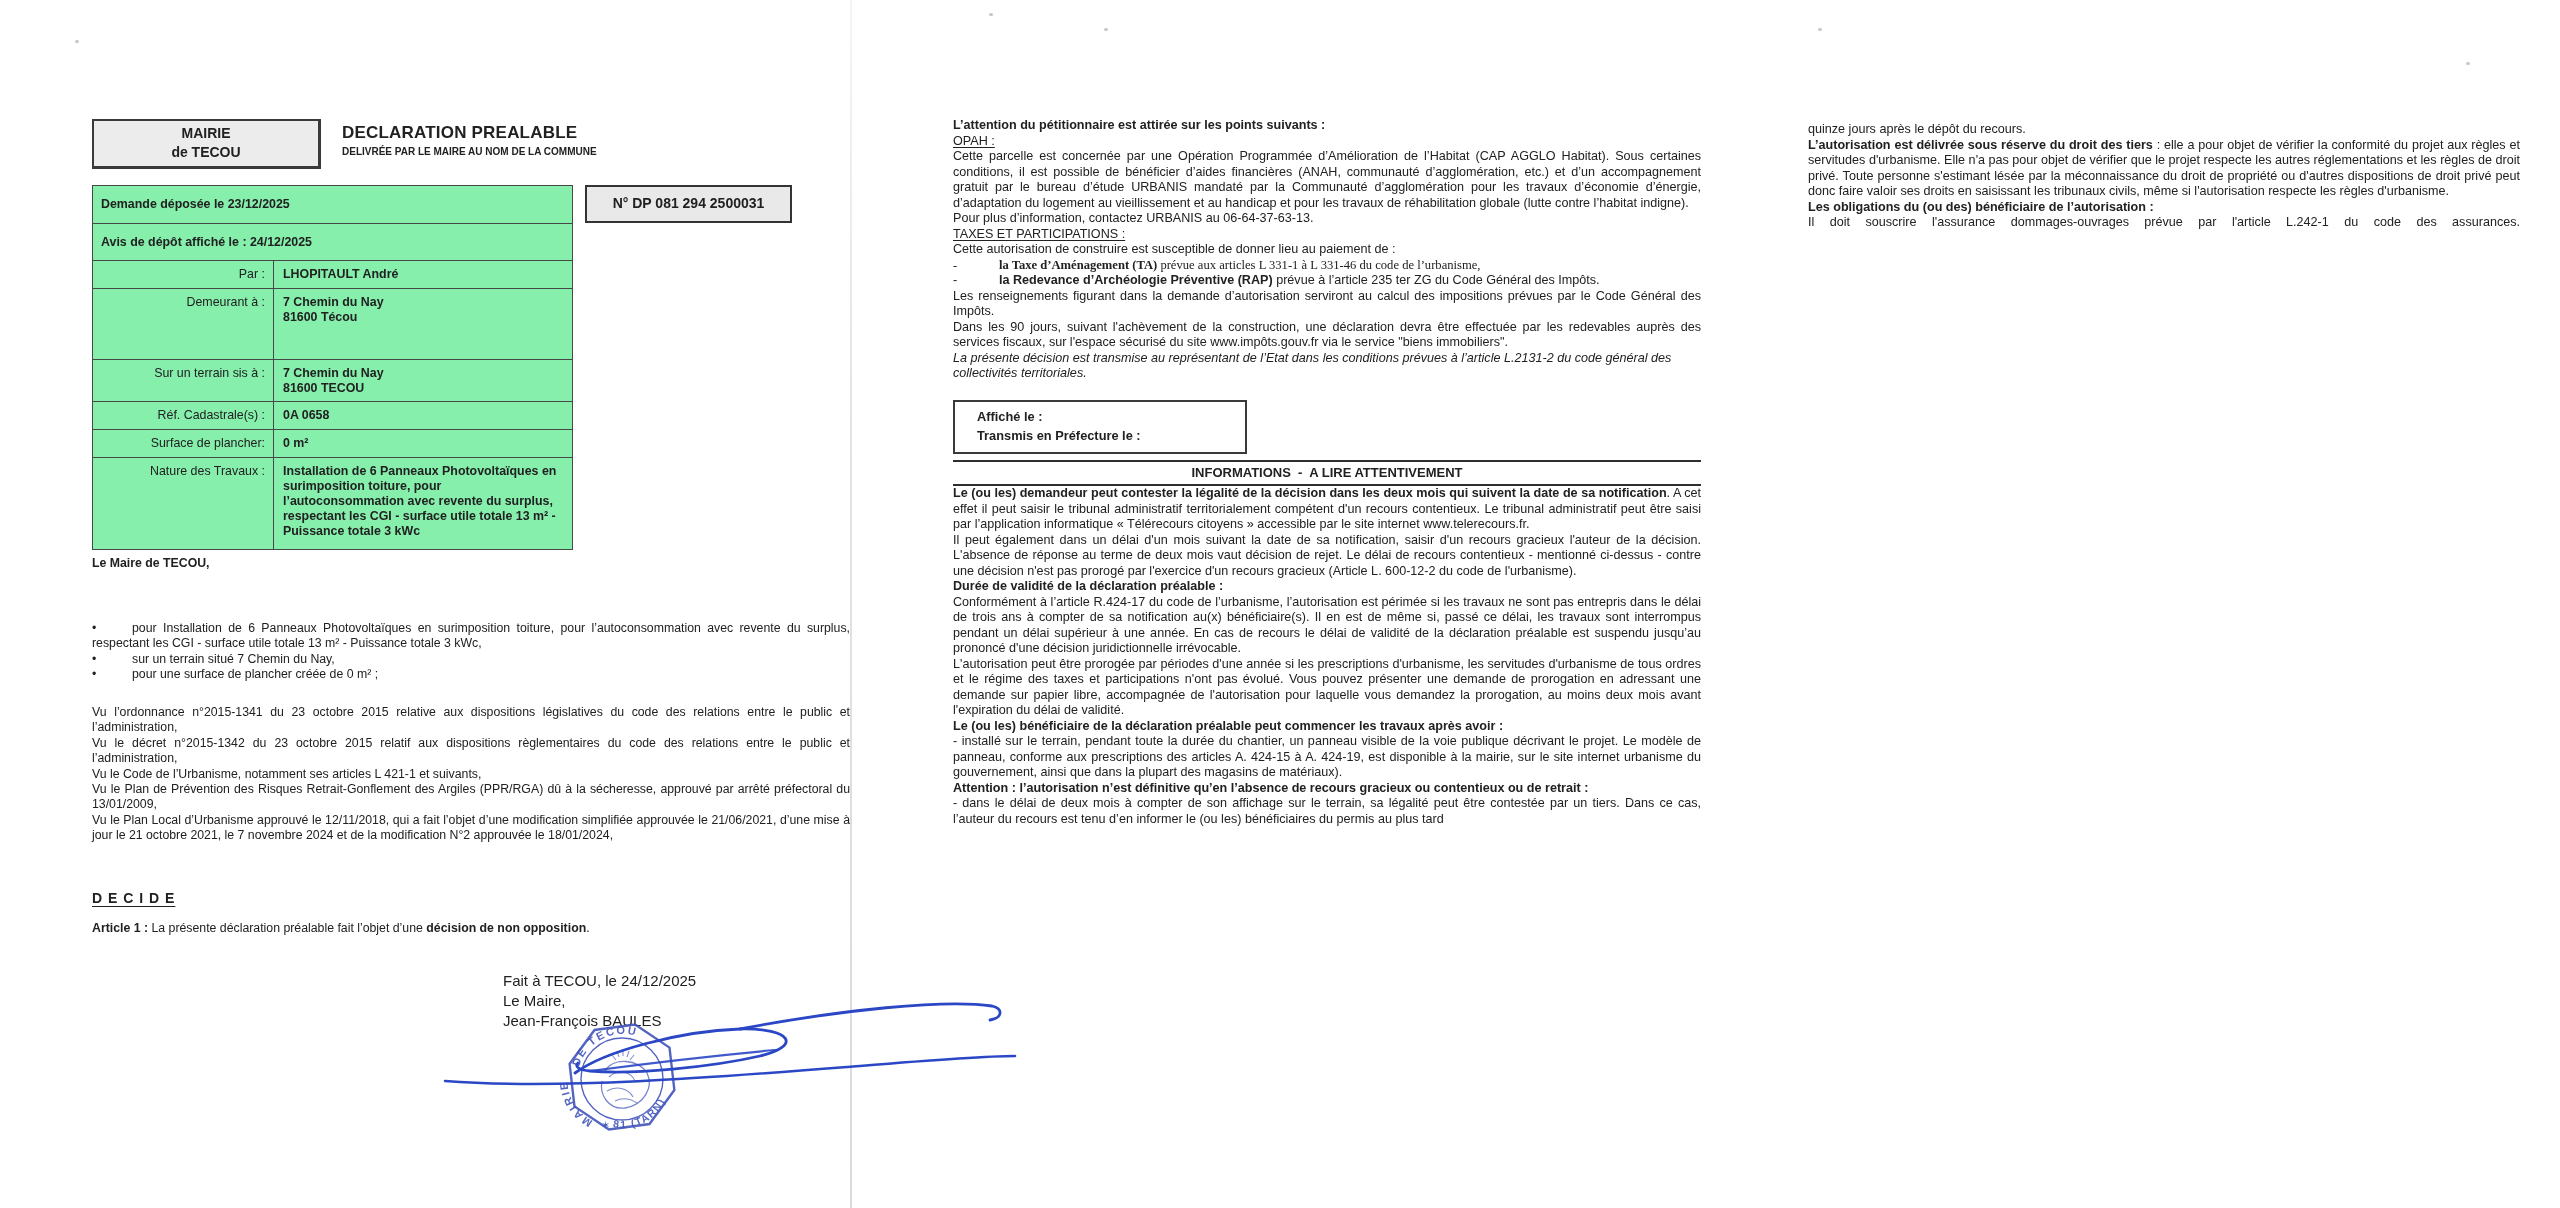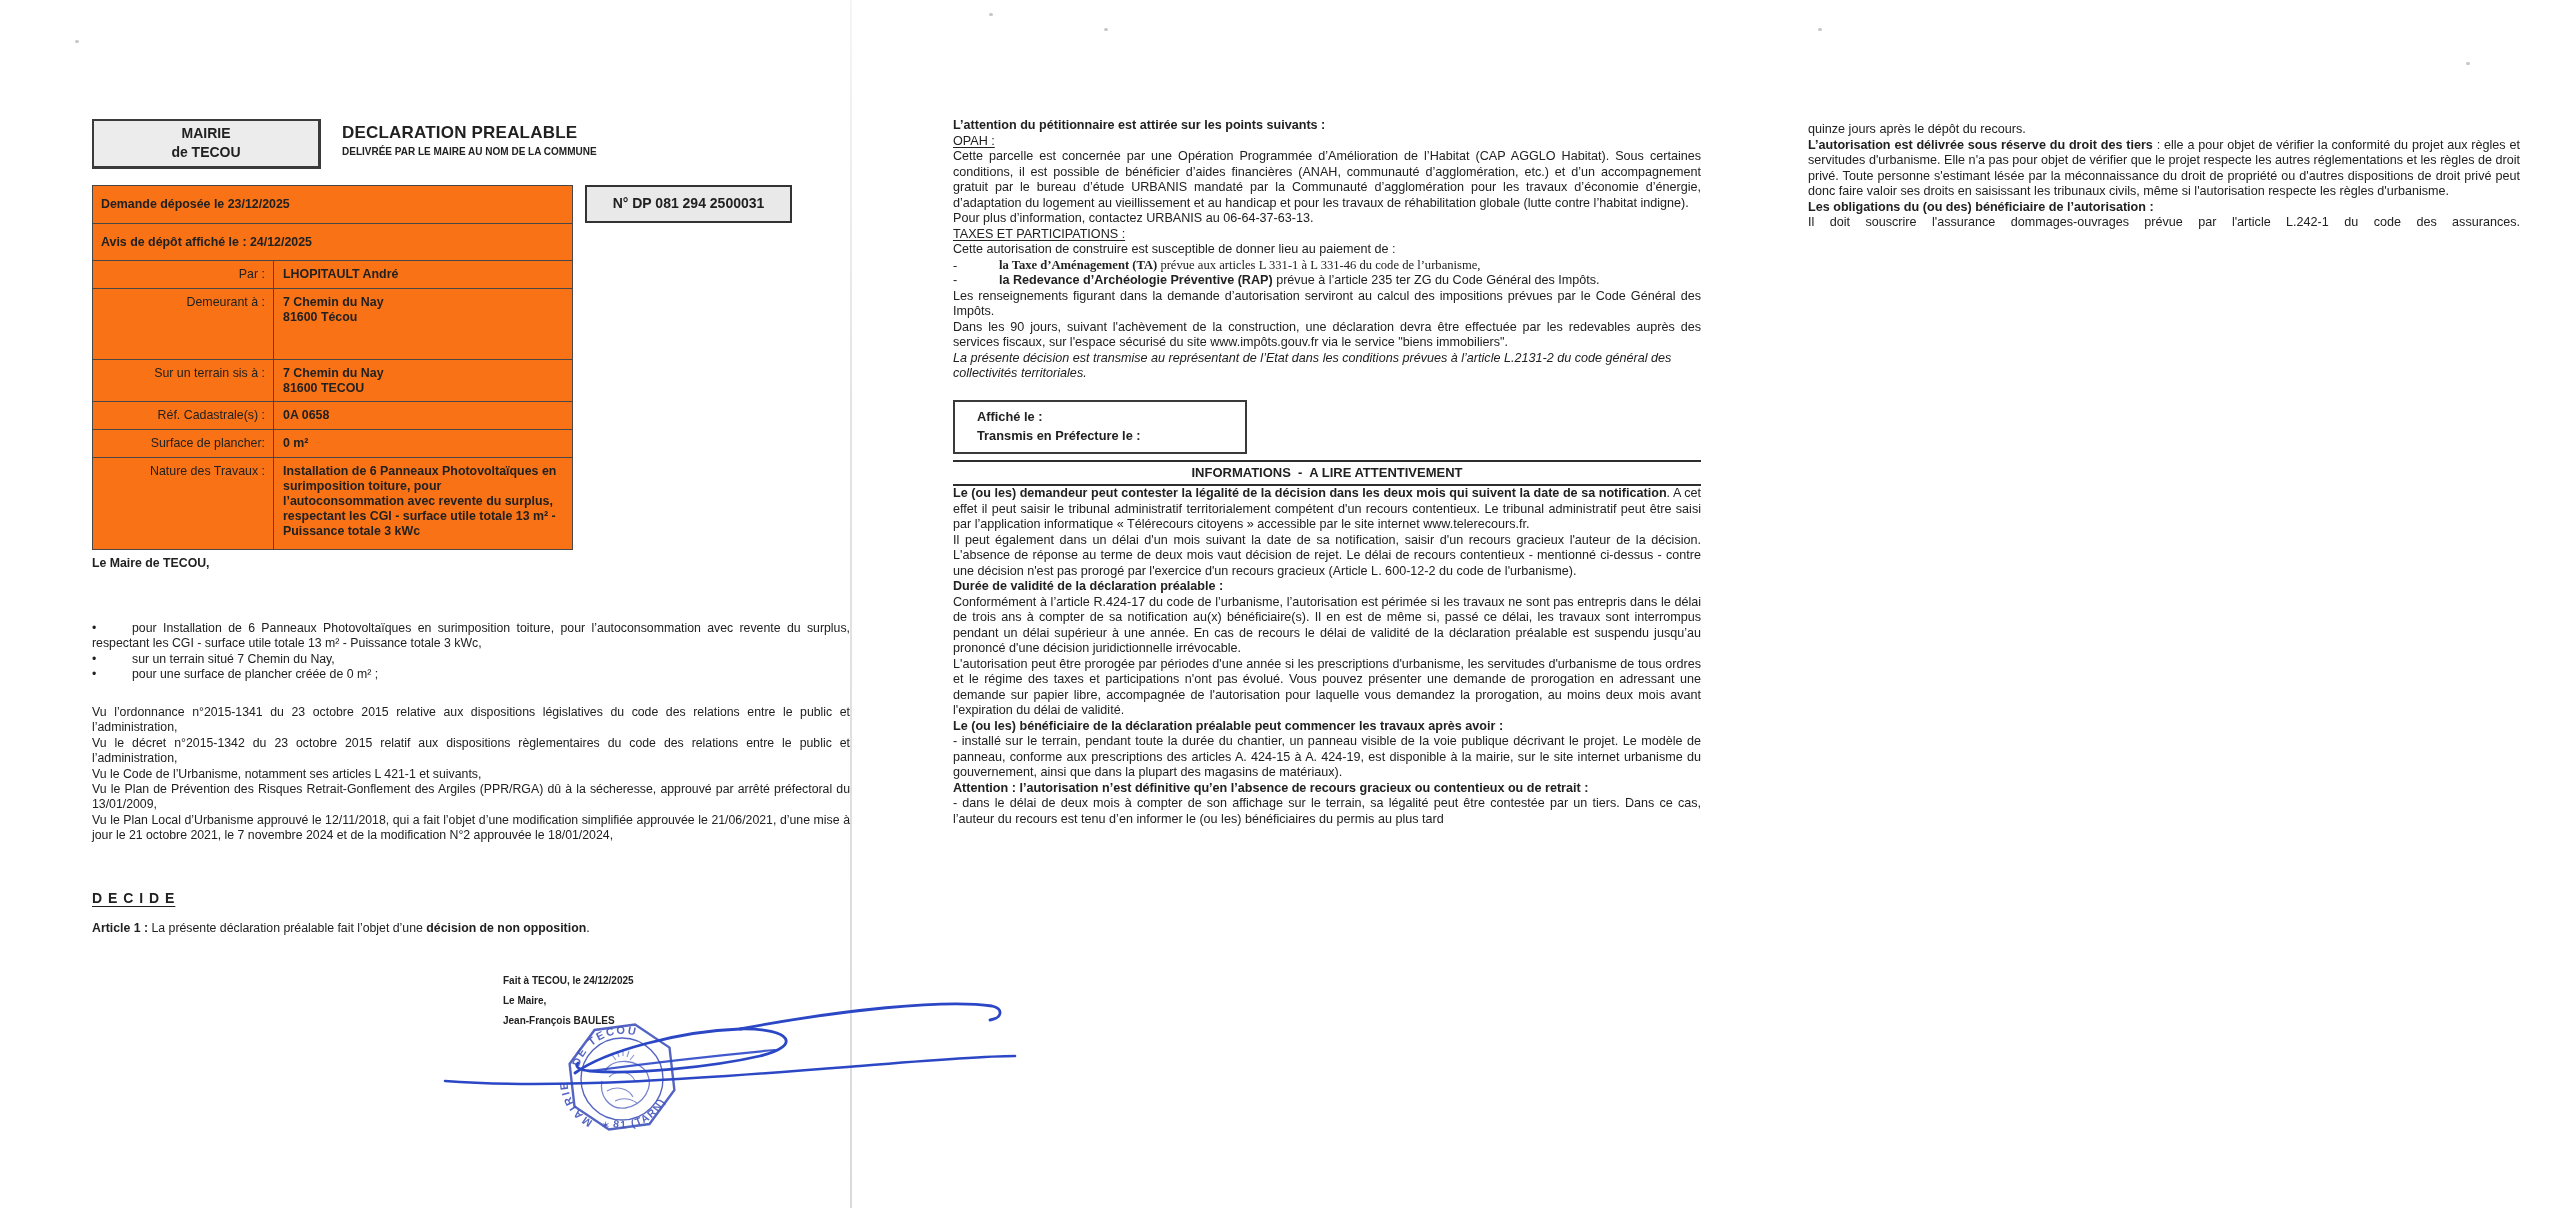--- a/index.html
+++ b/index.html
@@ -19,36 +19,36 @@
   .mairie-box{left:92px;top:119px;width:224px;height:42px;background:#ececec;
               border:2px solid #3a3a3a;border-right-width:3px;border-bottom-width:3px;
               text-align:center;font-weight:700;font-size:14px;line-height:19px;padding-top:3px;}
   .doc-title{left:342px;top:123px;width:560px;}
   .doc-title .t1{font-size:17px;font-weight:700;letter-spacing:.2px;}
   .doc-title .t2{font-size:10px;font-weight:700;margin-top:3px;}
   .dp-box{left:585px;top:185px;width:203px;height:34px;background:#e9e9e9;
           border:2px solid #333;text-align:center;font-weight:700;font-size:14px;line-height:33px;}
 
   .tbl{left:92px;top:185px;width:481px;font-size:12.4px;line-height:15.2px;}
-  .trow{display:flex;border:1.6px solid #474747;background:#f97316;}
+  .trow{display:flex;border:1.6px solid #474747;background:#86efac;}
   .trow + .trow{margin-top:-1.6px;}
   .tlbl{width:168px;text-align:right;padding:6px 8px 6px 4px;flex:none;}
   .tval{flex:1;border-left:1.6px solid #474747;padding:6px 9px;font-weight:700;}
   .tval.full{border-left:none;padding:11px 8px;}
   .trow:nth-child(4) .tval{padding-bottom:34px;}
   .trow:nth-child(8) .tval{padding-bottom:9px;}
 
   .ltext{font-size:12.3px;line-height:15.4px;width:758px;left:92px;}
   .bullet .dot{display:inline-block;width:14px;}
   .bullet .sp{display:inline-block;width:26px;}
   .vu-item{margin:0;}
   .decide-wrap{left:92px;top:889px;width:455px;}
   .decide{font-weight:700;font-size:14px;letter-spacing:1px;white-space:pre;
           text-decoration:underline;text-underline-offset:3px;}
-  .sig{left:503px;top:971px;font-weight:700;font-size:10px;line-height:20px;}
+  .sig{left:503px;top:971px;font-weight:400;font-size:15px;line-height:20px;}
 
   
   .mid{left:953px;top:118px;width:748px;font-size:12.6px;line-height:15.5px;}
   .rcol{left:1808px;top:122px;width:712px;font-size:12.6px;line-height:15.5px;}
   .mid p,.rcol p{margin:0;}
   .uline{text-decoration:underline;text-underline-offset:2px;}
   .head-b{font-weight:700;}
   .gap24{margin-top:24px;} .gap18{margin-top:18px;} .gap14{margin-top:14px;font-family:Liberation Serif, serif;}
   .gap10{margin-top:10px;} .gap2{margin-top:2px;}
   .dash{display:inline-block;width:12px;}

